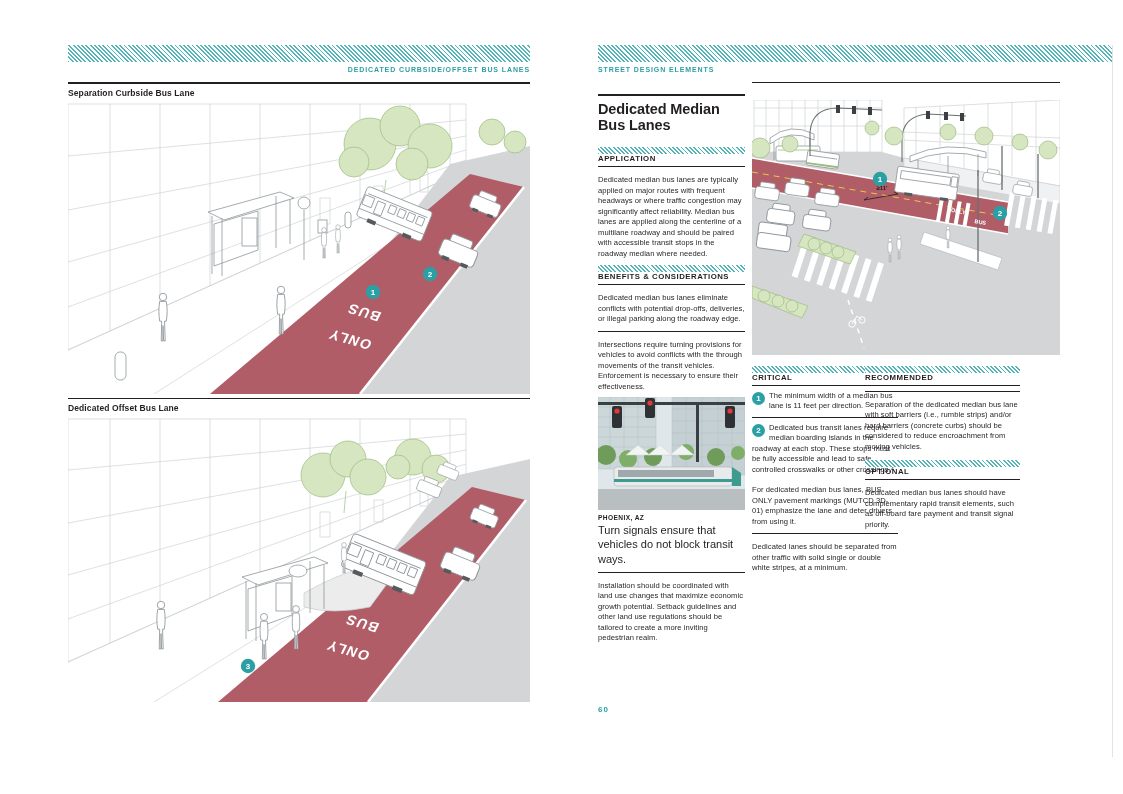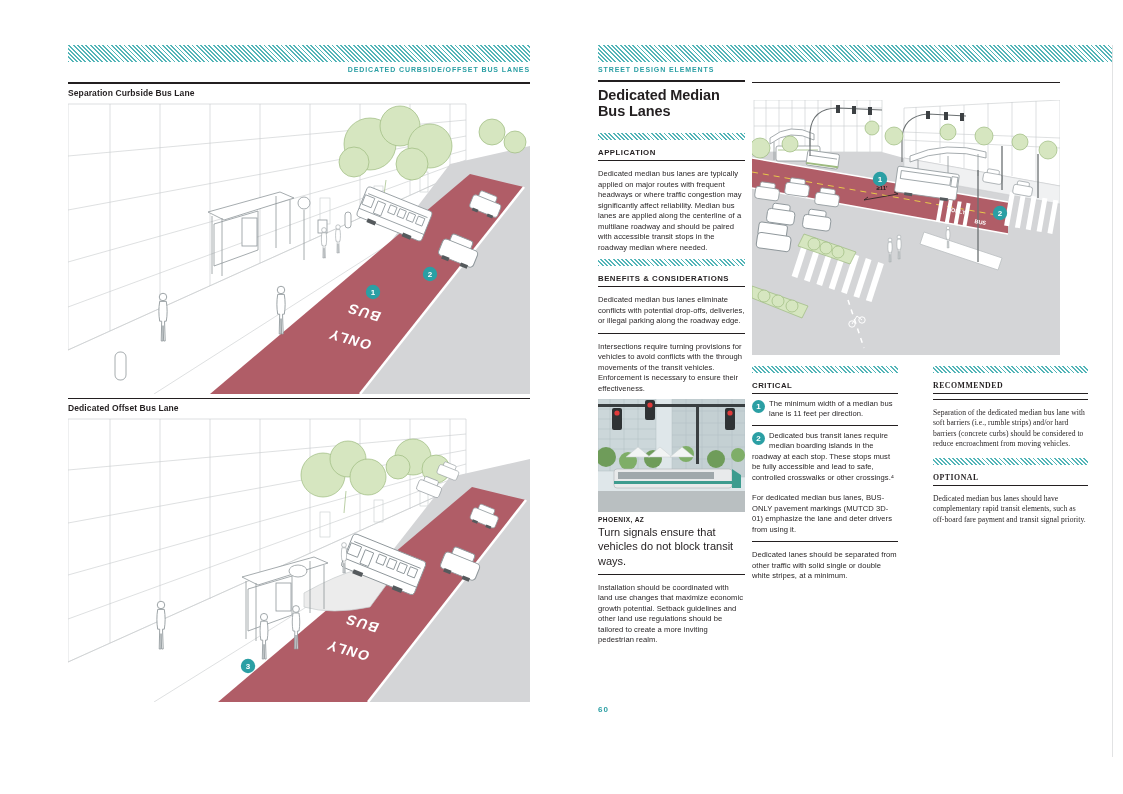--- a/index.html
+++ b/index.html
@@ -7,21 +7,21 @@
           font-family:"Liberation Sans",sans-serif;color:#231f20;}
   .abs{position:absolute;}
   .hatch{background:repeating-linear-gradient(45deg,#54b5b8 0,#54b5b8 1.3px,#ffffff 1.3px,#ffffff 3px);}
   .pgheader{font-size:7px;font-weight:bold;letter-spacing:.9px;color:#2b9fa4;}
   .figlabel{font-size:8.5px;font-weight:bold;color:#231f20;letter-spacing:.1px;}
   .rule2{border-top:2px solid #231f20;}
   .rule15{border-top:1.5px solid #231f20;}
   .hr{border-top:1px solid #231f20;}
   .col{position:absolute;display:block;}
   .col .hatchbar{height:7px;}
-  .shead{font-size:7.8px;font-weight:bold;letter-spacing:.5px;margin-top:8px;}
+  .shead{font-size:7.8px;font-weight:bold;letter-spacing:.5px;margin-top:0;}
   .srule{border-top:1.5px solid #231f20;margin-top:3px;}
   .body{font-size:7.6px;line-height:1.38;margin-top:8px;letter-spacing:.05px;}
   .mt5{margin-top:5px;}.mt6{margin-top:6px;}.mt7{margin-top:10px;}.mt8{margin-top:8px;}.mt14{margin-top:14px;}
   .title{font-size:14.5px;font-weight:bold;line-height:1.12;letter-spacing:-.1px;margin-top:5px;}
   .pnum{font-size:8px;font-weight:bold;letter-spacing:1px;color:#2b9fa4;}
   .caploc{font-size:6.6px;font-weight:bold;letter-spacing:.4px;}
   .captext{font-size:11px;line-height:1.3;margin-top:2px;}
   .cnum{float:left;width:13px;height:13px;border-radius:50%;background:#2b9fa4;color:#fff;
         font-size:8px;font-weight:bold;line-height:13px;text-align:center;margin:1px 4px 2px 0;}
   .item{font-size:7.6px;line-height:1.38;letter-spacing:.05px;}
@@ -271,21 +271,21 @@
         <circle r="7.2" class="mcirc"></circle>
         <text dy="2.8" class="mtext">3</text>
       </g>
   </svg>
 
 
   <div class="abs hatch" style="left:598px;top:45px;width:515px;height:17px;"></div>
   <div class="abs pgheader" style="left:598px;top:66px;">STREET DESIGN ELEMENTS</div>
   <div class="abs edge" style="left:1112px;top:45px;height:712px;width:0;"></div>
 
-  <div class="col" style="left:598px;top:80px;width:147px;">
+  <div class="col" style="left:598px;top:94px;width:147px;">
     <div class="rule2"></div>
     <div class="title">Dedicated Median Bus Lanes</div>
     <div class="hatch hatchbar mt14"></div>
     <div class="shead">APPLICATION</div>
     <div class="srule"></div>
     <div class="body">Dedicated median bus lanes are typically applied on major routes with frequent headways or where traffic congestion may significantly affect reliability. Median bus lanes are applied along the centerline of a multilane roadway and should be paired with accessible transit stops in the roadway median where needed.</div>
     <div class="hatch hatchbar mt6"></div>
     <div class="shead">BENEFITS &amp; CONSIDERATIONS</div>
     <div class="srule"></div>
     <div class="body">Dedicated median bus lanes eliminate conflicts with potential drop-offs, deliveries, or illegal parking along the roadway edge.</div>
@@ -536,21 +536,21 @@
     <div class="hr mt5" style="clear:both;"></div>
     <div class="item mt5">
       <span class="cnum">2</span>
       <span>Dedicated bus transit lanes require median boarding islands in the roadway at each stop. These stops must be fully accessible and lead to safe, controlled crosswalks or other crossings.⁴</span>
     </div>
     <div class="body mt7" style="clear:both;">For dedicated median bus lanes, BUS-ONLY pavement markings (MUTCD 3D-01) emphasize the lane and deter drivers from using it.</div>
     <div class="hr mt6"></div>
     <div class="body">Dedicated lanes should be separated from other traffic with solid single or double white stripes, at a minimum.</div>
   </div>
 
-  <div class="col" style="left:933px;top:366px;width:155px;font-family:Liberation Serif, serif;">
+  <div class="col" style="left:865px;top:366px;width:155px;">
     <div class="hatch hatchbar"></div>
     <div class="shead">RECOMMENDED</div>
     <div class="srule"></div>
     <div class="hr mt5"></div>
     <div class="body">Separation of the dedicated median bus lane with soft barriers (i.e., rumble strips) and/or hard barriers (concrete curbs) should be considered to reduce encroachment from moving vehicles.</div>
     <div class="hatch hatchbar mt8"></div>
     <div class="shead">OPTIONAL</div>
     <div class="srule"></div>
     <div class="body">Dedicated median bus lanes should have complementary rapid transit elements, such as off-board fare payment and transit signal priority.</div>
   </div>

